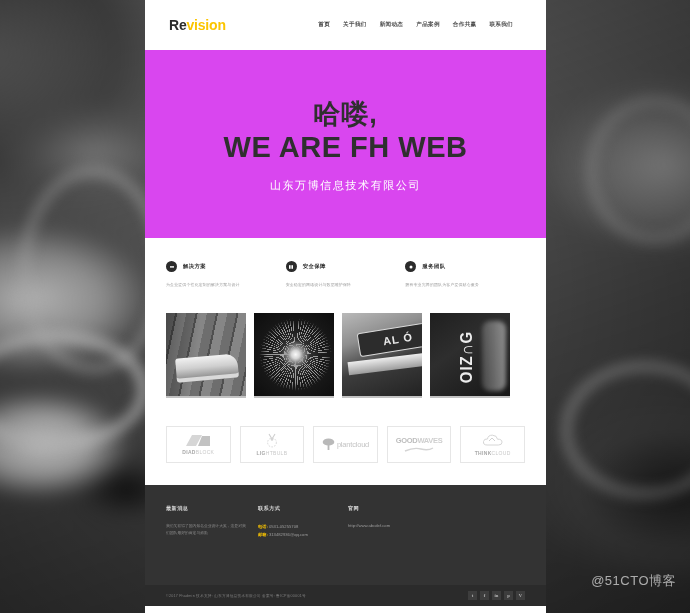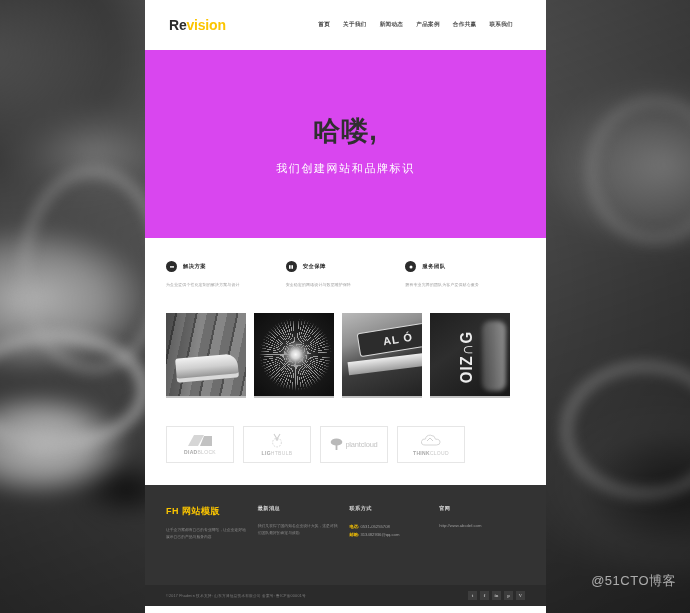--- a/index.html
+++ b/index.html
@@ -261,21 +261,22 @@
         <a href="#">关于我们</a>
         <a href="#">新闻动态</a>
         <a href="#">产品案例</a>
         <a href="#">合作共赢</a>
         <a href="#">联系我们</a>
       </div>
     </div>
 
     <div class="hero">
       <div class="hero-cn">哈喽,</div>
-      <div class="hero-sub">我们创建网站和品牌标识</div>
+      <div class="hero-en">WE ARE FH WEB</div>
+      <div class="hero-sub">山东万博信息技术有限公司</div>
     </div>
 
     <div class="features">
       <div class="feat">
         <div class="feat-head">
           <span class="feat-icon">
             <svg width="6" height="6" viewBox="0 0 6 6">
                 <rect x="1" y="2.2" width="4" height="1.4" fill="#fff"></rect>
               </svg>
           </span>
@@ -334,33 +335,37 @@
       <div class="pcard">
         <div class="prow">
           <svg class="plogo-mark" width="13" height="14" viewBox="0 0 13 14">
             <ellipse cx="6.5" cy="5" rx="5.8" ry="3.6" fill="#b9b9b9"></ellipse>
             <rect x="5.6" y="7" width="1.8" height="6" fill="#b9b9b9"></rect>
           </svg>
           <span class="pc3-text">plantcloud</span>
         </div>
       </div>
       <div class="pcard">
+        <div class="prow">
+          <span class="pc4-text"><i>GOOD</i><span>WAVES</span></span>
+        </div>
+        <svg class="plogo-mark" width="30" height="5" viewBox="0 0 30 5">
+          <path d="M1 4 Q10 0 17 2 Q24 4 29 1" fill="none" stroke="#d4d4d4" stroke-width="1.4"></path>
+        </svg>
+      </div>
+      <div class="pcard">
         <svg class="plogo-mark" width="22" height="15" viewBox="0 0 22 15">
           <path d="M5 12 Q1 12 1.5 8.5 Q2 5.5 5.5 6 Q6 2 10.5 2.2 Q15 2.4 15.5 6.2 Q20 6 20 9.2 Q20 12 16.5 12 Z" fill="none" stroke="#d6d6d6" stroke-width="1"></path>
           <path d="M7 8 L10 5 L13 8" fill="none" stroke="#cdcdcd" stroke-width="0.9"></path>
         </svg>
         <div class="plogo-text"><b>THINK</b><span>CLOUD</span></div>
       </div>
     </div>
 
     <div class="footer">
-      <div class="f-col-brand">
-        <div class="f-brand">FH 网站模版</div>
-        <div class="f-brand-desc">让千企万家都有自己的专业网站，让企业更好地展示自己的产品与服务内容</div>
-      </div>
       <div class="f-col f-col-news">
         <div class="f-head">最新消息</div>
         <div class="f-text">我们又获得了国内知名企业设计大奖，这是对我们团队最好的肯定与鼓励</div>
       </div>
       <div class="f-col f-col-contact">
         <div class="f-head">联系方式</div>
         <div class="f-text">
           <div class="f-line">
             <b>电话:</b>
             <span>0531-05255708</span>

